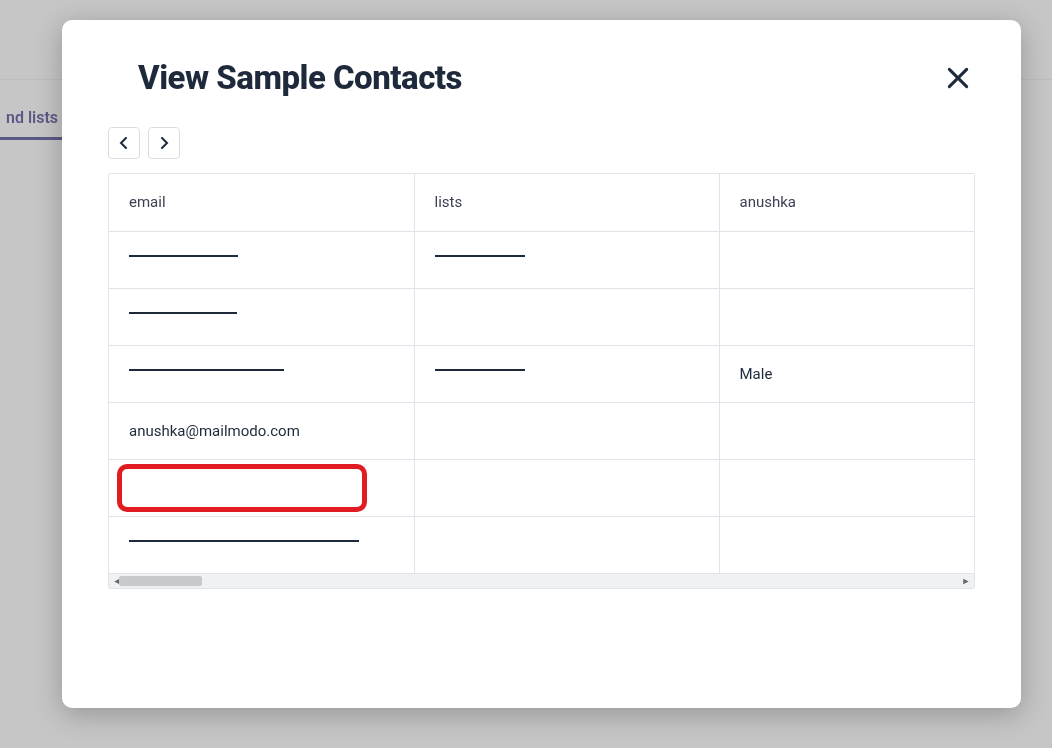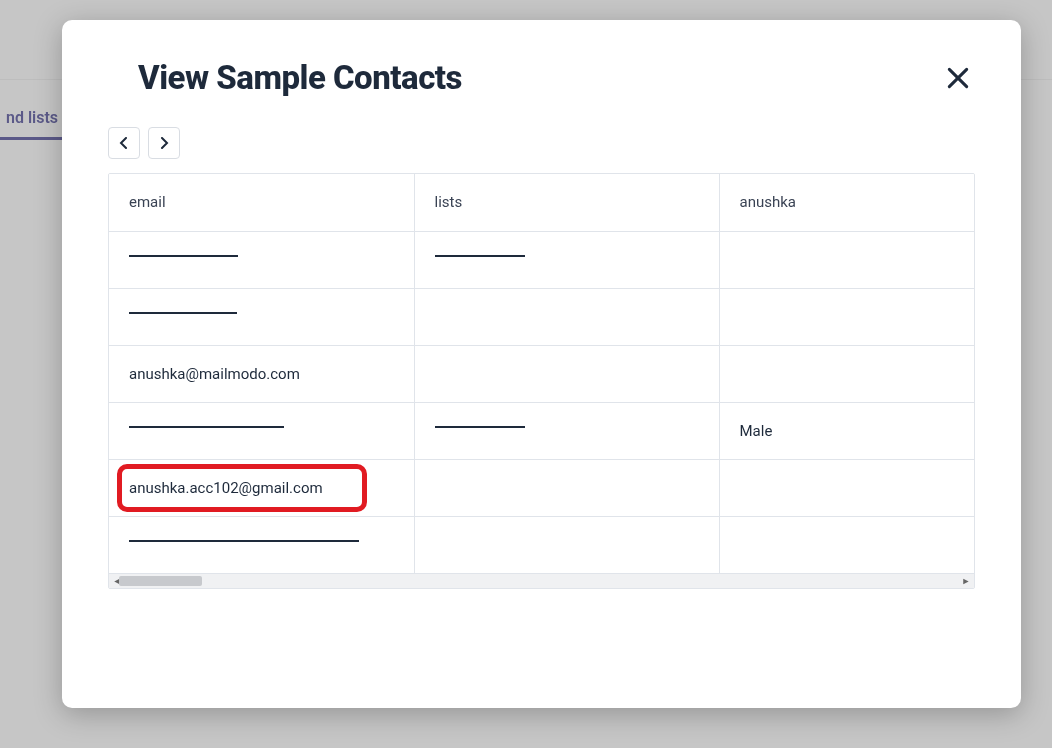--- a/index.html
+++ b/index.html
@@ -267,31 +267,31 @@
             <td><span class="redact short"><span class="faux">dep@gmail.com</span></span></td>
             <td><span class="redact short"><span class="faux">Deb Datta</span></span></td>
             <td></td>
           </tr>
           <tr>
             <td><span class="redact short"><span class="faux">ach@gmail.com</span></span></td>
             <td></td>
             <td></td>
           </tr>
           <tr>
-            <td><span class="cell-text">anushka@mailmodo.com</span></td>
-            <td></td>
-            <td></td>
-          </tr>
-          <tr>
             <td><span class="redact med"><span class="faux">aabir.datta@gmail.com</span></span></td>
             <td><span class="redact short"><span class="faux">Aabir Datta</span></span></td>
             <td><span class="cell-text">Male</span></td>
           </tr>
           <tr>
-            <td><span class="cell-text">anushka.acc102@gmail.com</span><div class="highlight-box"></div></td>
+            <td><span class="cell-text">anushka@mailmodo.com</span></td>
+            <td></td>
+            <td></td>
+          </tr>
+          <tr>
+            <td><div class="highlight-box"></div></td>
             <td></td>
             <td></td>
           </tr>
           <tr>
             <td><span class="redact long"><span class="faux">anushka.agnihotri19@gmail.com</span></span></td>
             <td></td>
             <td></td>
           </tr>
         </tbody>
     </table>

